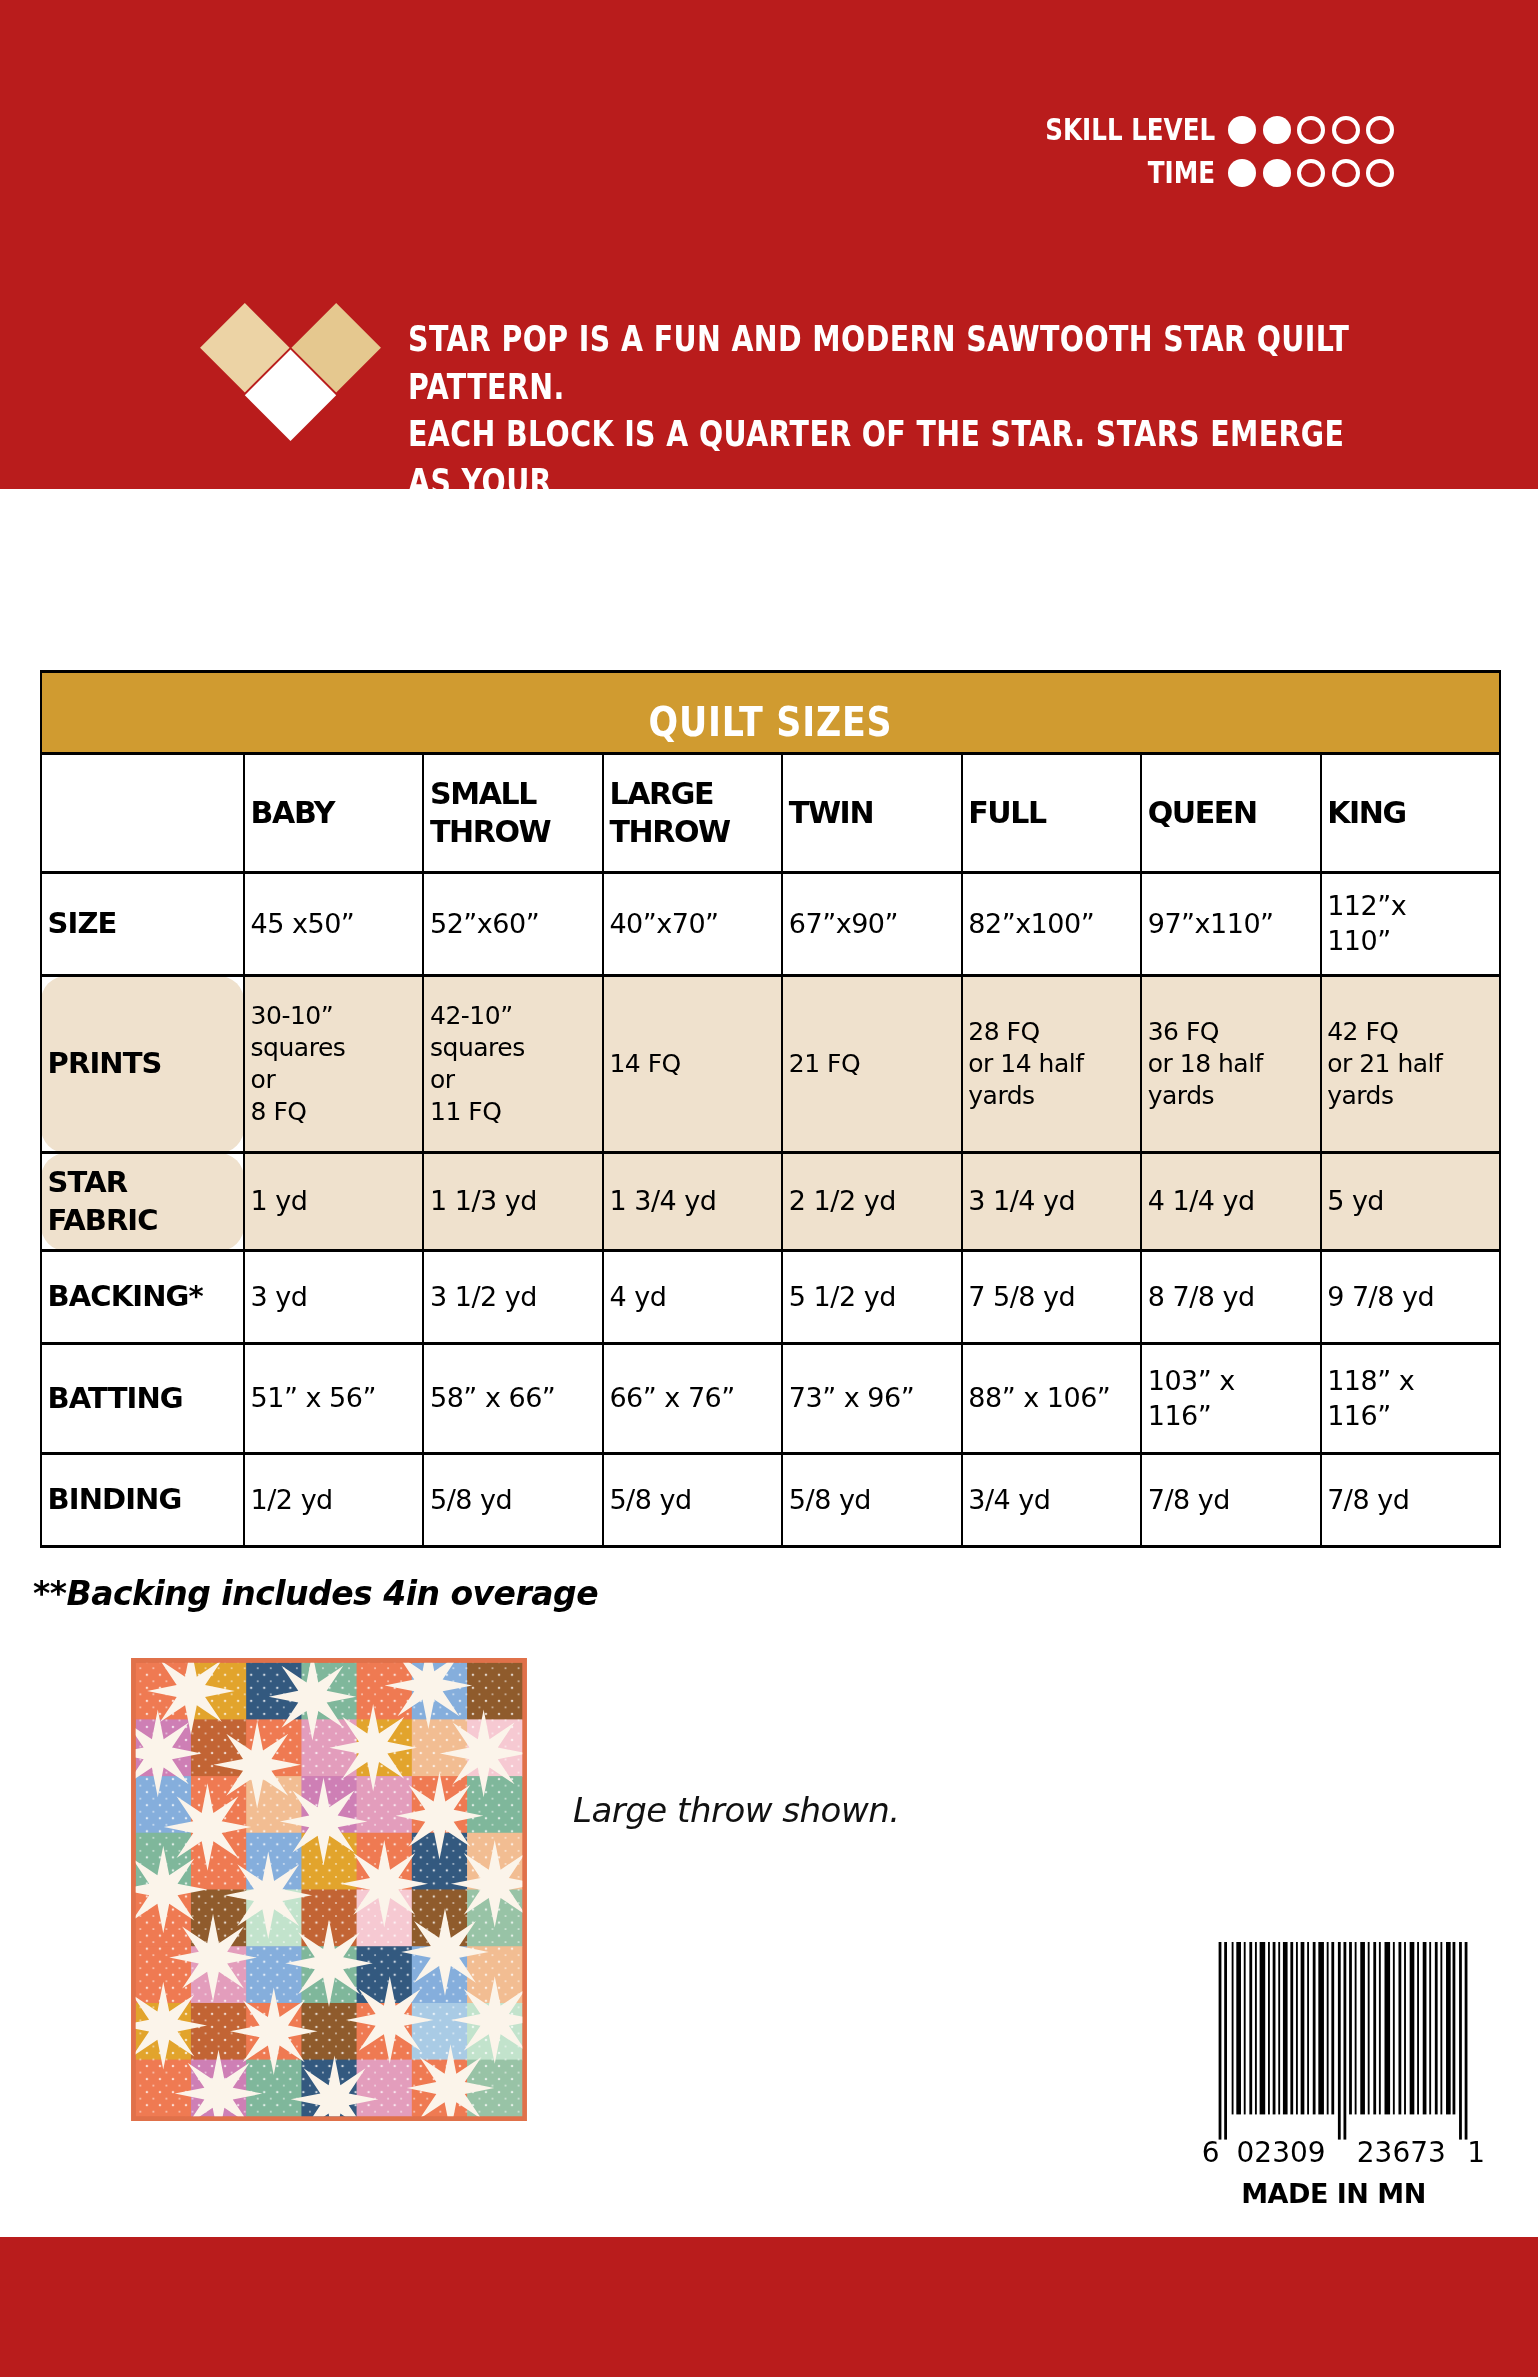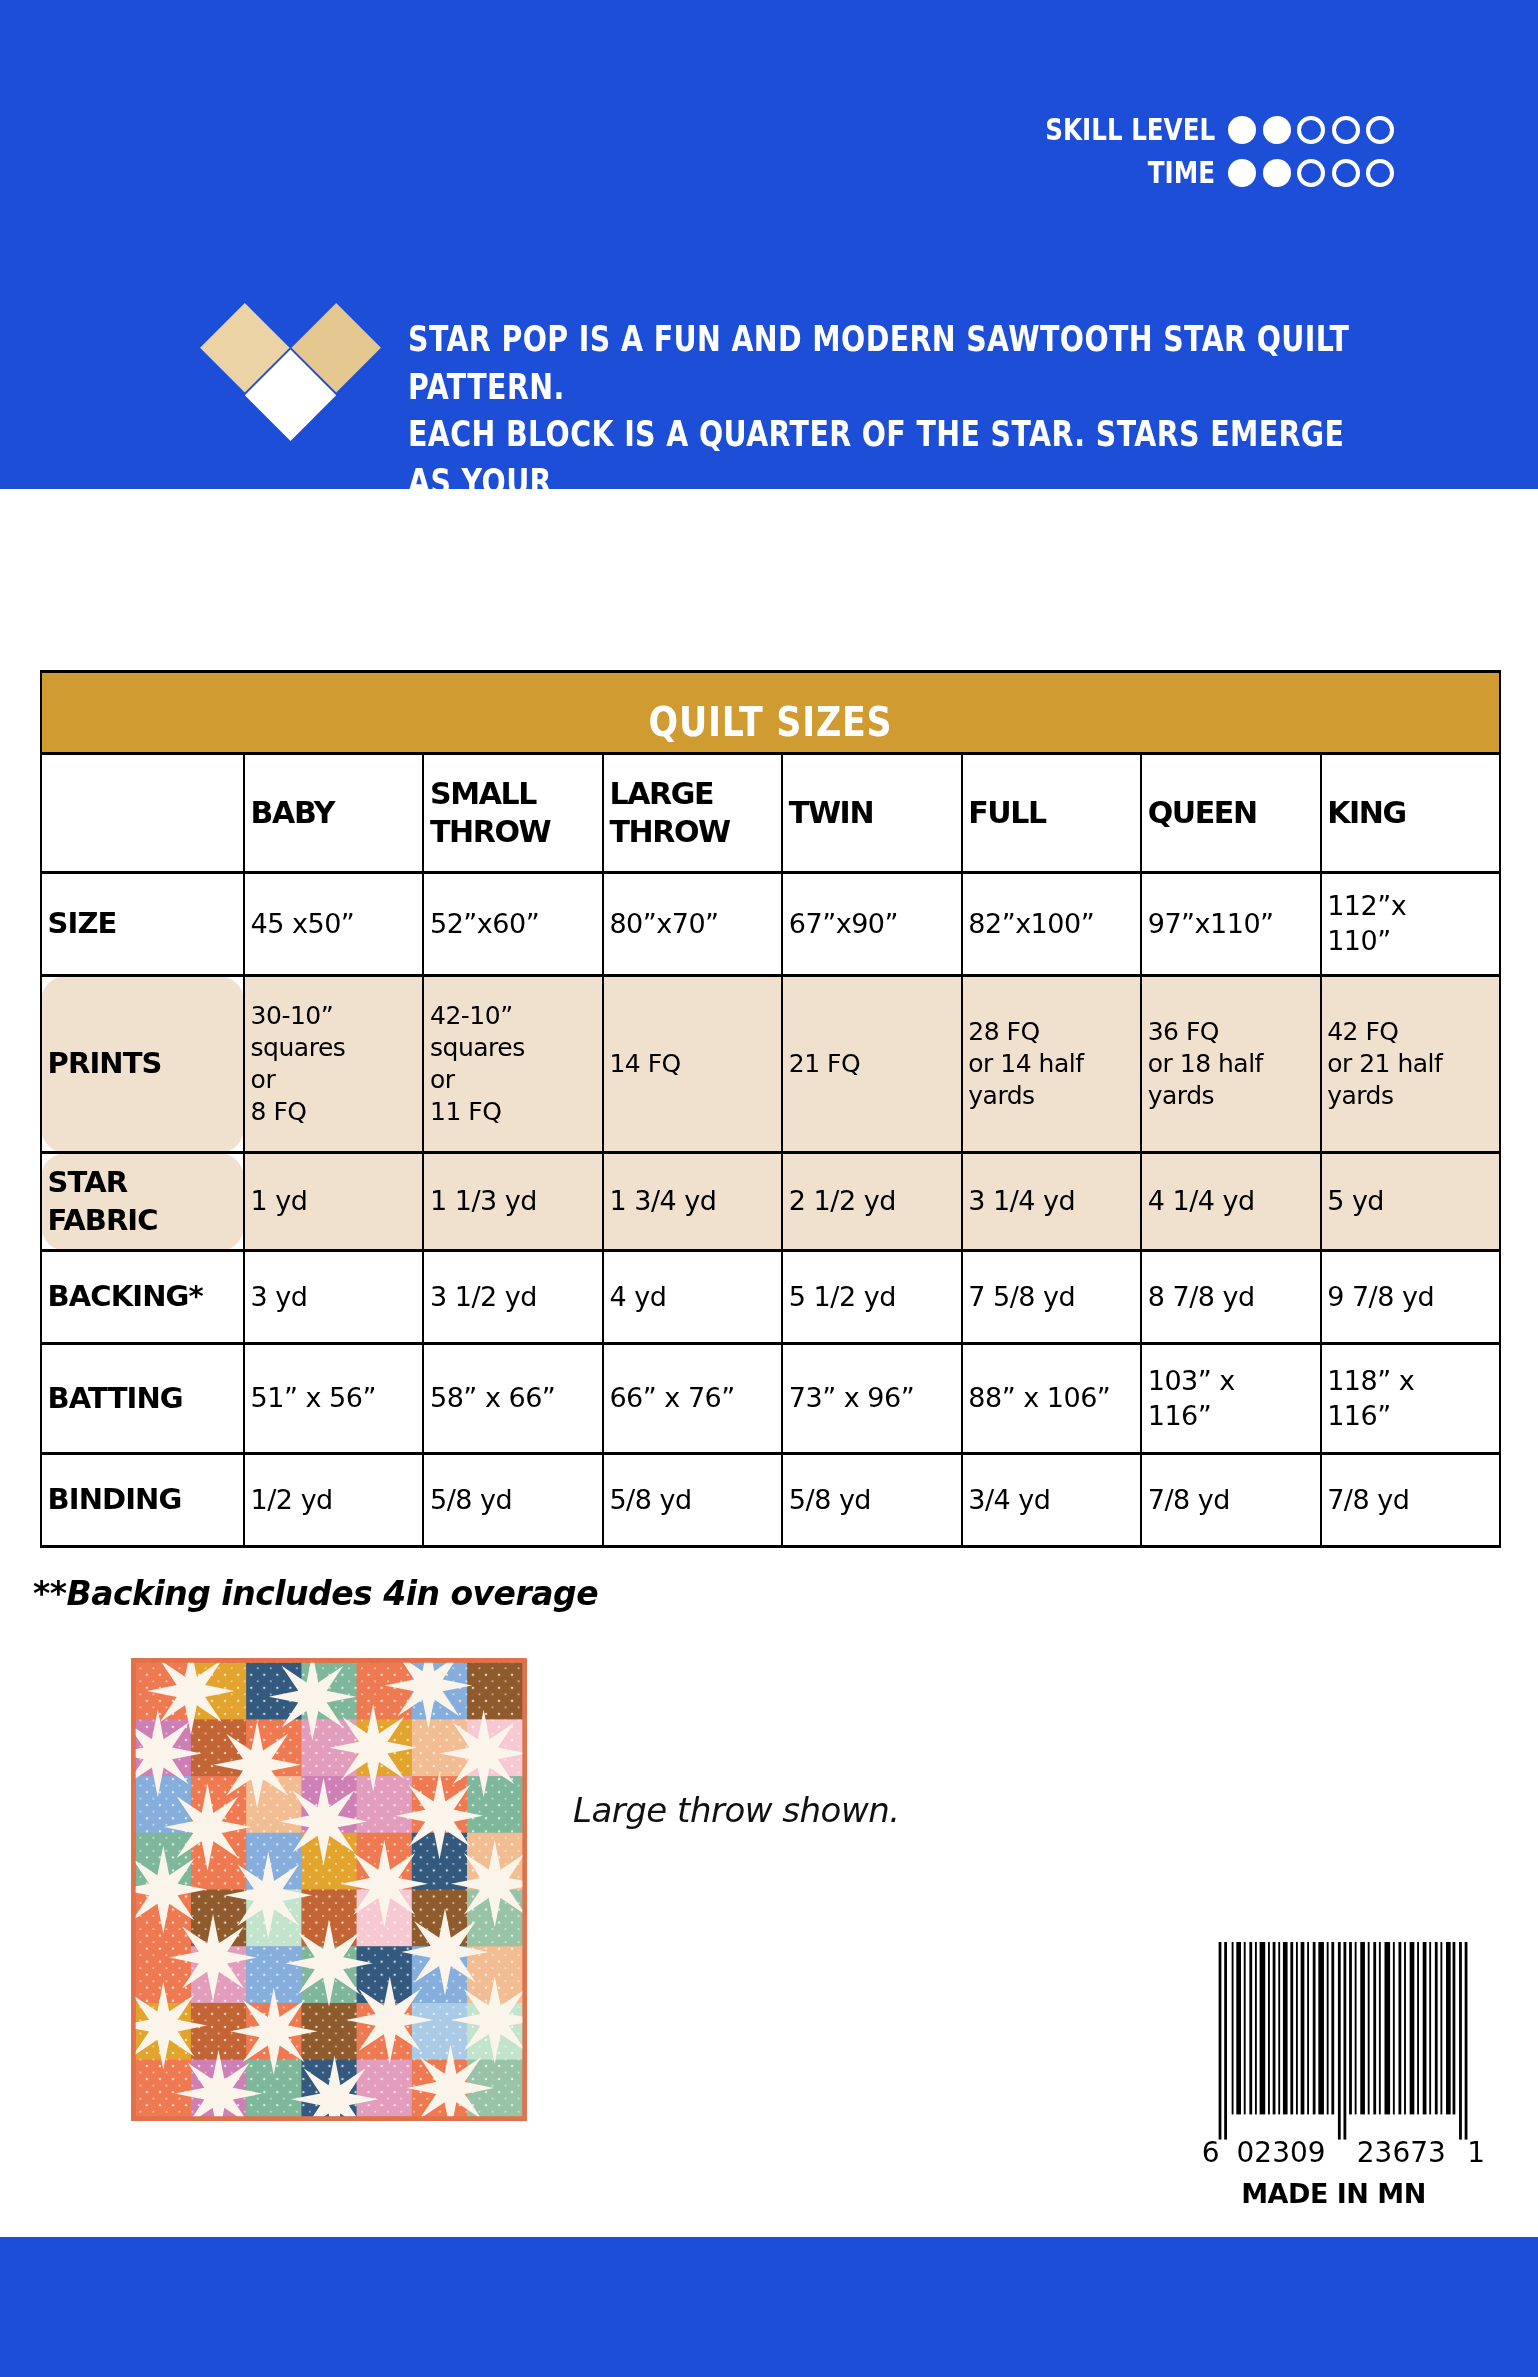--- a/index.html
+++ b/index.html
@@ -3,21 +3,21 @@
 <meta charset="utf-8">
 <style>
   * { box-sizing: border-box; margin: 0; padding: 0; }
   html,body { width:1538px; height:2377px; }
   body {
     position: relative;
     background: #ffffff;
     font-family: "DejaVu Sans", "Liberation Sans", sans-serif;
     overflow: hidden;
   }
-  .gold { background: #1d4ed8; }
+  .gold { background: #b91c1c; }
 
   
   .top-banner { position:absolute; left:0; top:0; width:1538px; height:489px; }
   .meter { position:absolute; top:112px; right:144px; display:flex; flex-direction:column; align-items:flex-end; gap:8.4px; }
   .meter-row { display:flex; align-items:center; gap:13px; }
   .meter-label { color:#fff; font-weight:700; font-size:30px; letter-spacing:0px;
                  transform:scaleX(0.82); transform-origin:right center; white-space:nowrap; }
   .dots { display:flex; gap:6.5px; }
   .dot { width:28px; height:28px; border-radius:50%; }
   .dot.filled { background:#fff; }
@@ -145,21 +145,21 @@
 THROW</td>
         <td class="">TWIN</td>
         <td class="">FULL</td>
         <td class="">QUEEN</td>
         <td class="">KING</td>
       </tr>
       <tr class="" style="height: 103px;">
         <td class="label-cell">SIZE</td>
         <td class="val-cell">45 x50”</td>
         <td class="val-cell">52”x60”</td>
-        <td class="val-cell">80”x70”</td>
+        <td class="val-cell">40”x70”</td>
         <td class="val-cell">67”x90”</td>
         <td class="val-cell">82”x100”</td>
         <td class="val-cell">97”x110”</td>
         <td class="val-cell">112”x
 110”</td>
       </tr>
       <tr class="shaded small-val" style="height: 177px;">
         <td class="label-cell">PRINTS</td>
         <td class="val-cell">30-10”
 squares

